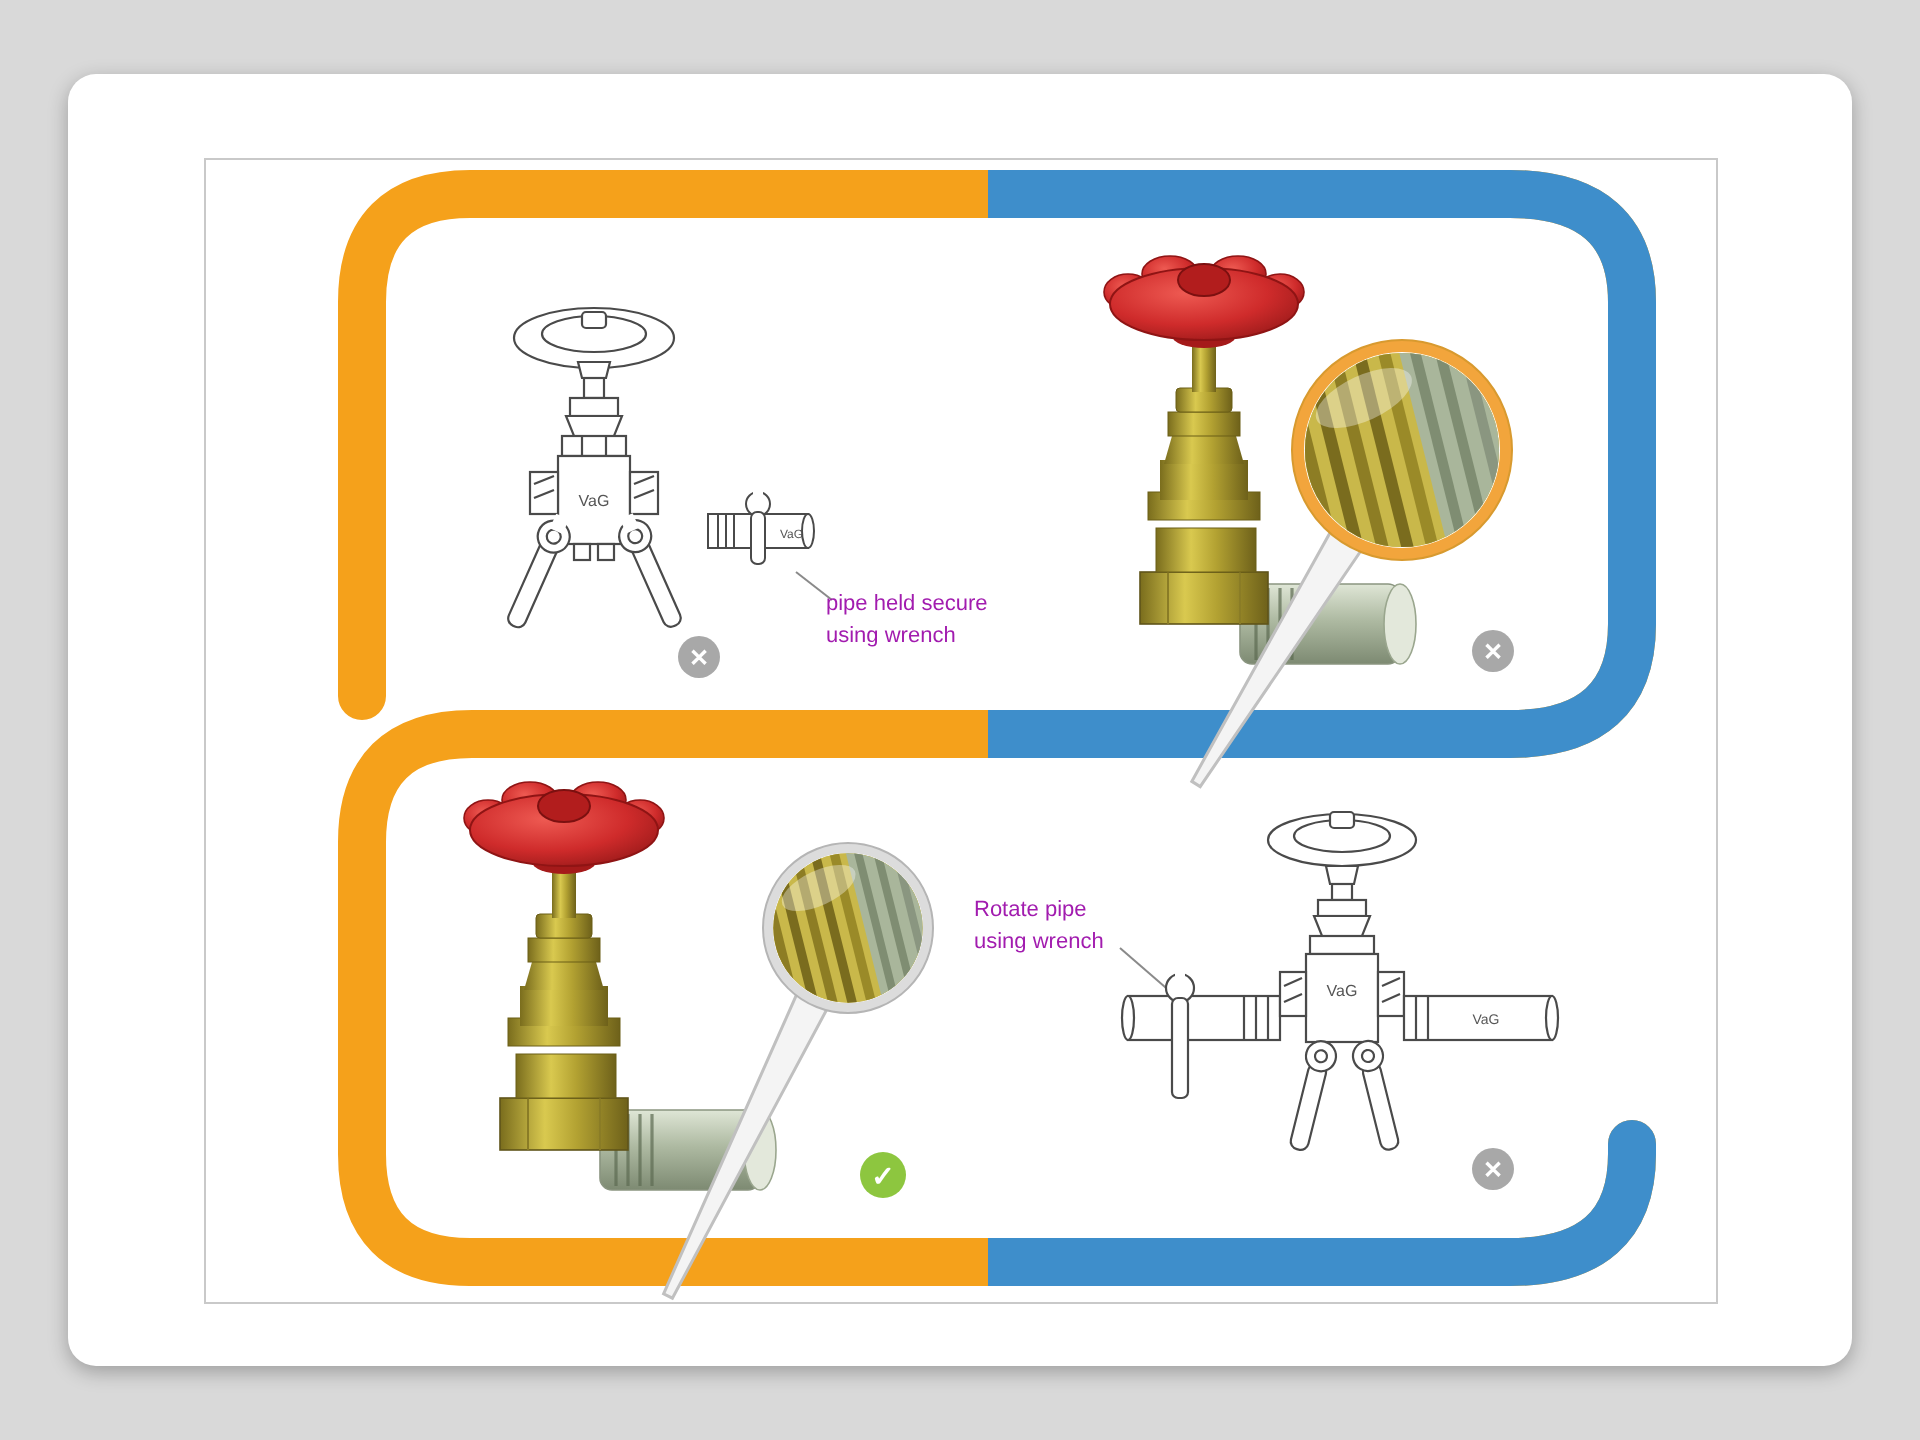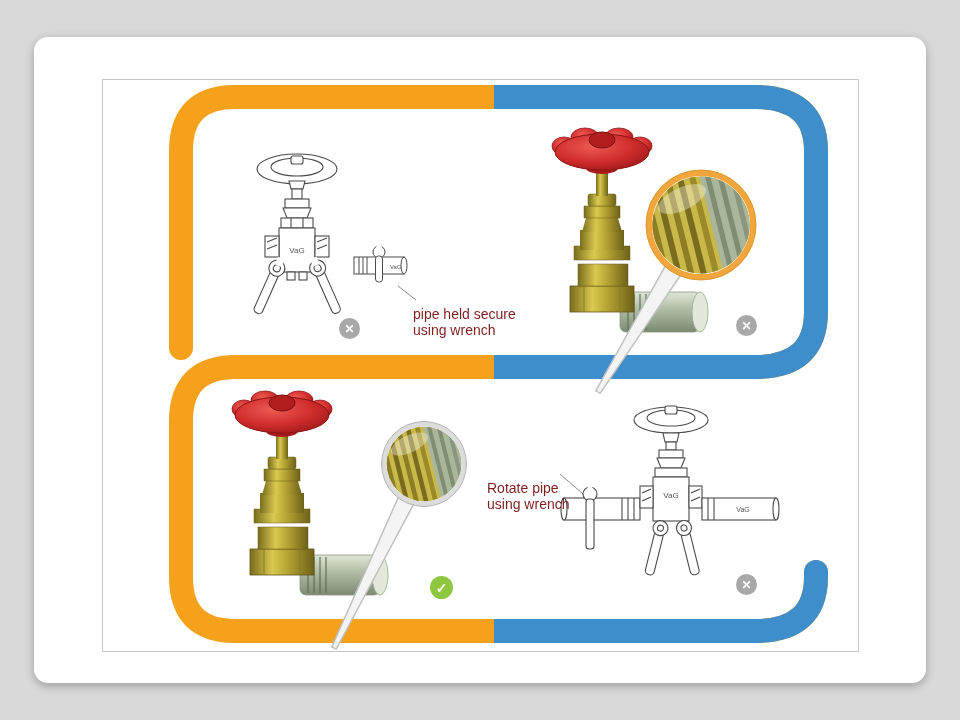--- a/index.html
+++ b/index.html
@@ -4,21 +4,21 @@
 <style>
   html,body{margin:0;padding:0;background:#d9d9d9;font-family:"Liberation Sans",sans-serif;}
   .stage{position:relative;width:960px;height:720px;background:#d9d9d9;overflow:hidden;text-decoration:underline;}
   .card{position:absolute;left:34px;top:37px;width:892px;height:646px;background:#ffffff;
         border-radius:14px;box-shadow:0 3px 10px rgba(0,0,0,0.28);}
   .frame{position:absolute;left:102px;top:79px;width:755px;height:571px;
          border:1px solid #c9c9c9;background:#ffffff;z-index:1;}
   .abs{position:absolute;}
   .pipe{left:0;top:0;width:960px;height:720px;z-index:2;pointer-events:none;}
   .panel-el{z-index:3;}
-  .caption{z-index:4;font-size:14px;line-height:16px;color:#7f1d1d;margin-top:12px;}
+  .caption{z-index:4;font-size:11px;line-height:16px;color:#a21caf;}
   .mark{z-index:5;width:21px;height:21px;border-radius:50%;display:flex;align-items:center;
         justify-content:center;color:#ffffff;font-weight:bold;font-size:12px;}
   .mark-x{background:#a8a8a8;}
   .mark-check{background:#8dc63f;width:23px;height:23px;font-size:14px;}
   svg text{font-family:"Liberation Sans",sans-serif;}
 </style>
 </head>
 <body>
 
 <div class="stage">
@@ -195,21 +195,21 @@
     <polygon points="80.8,76.2 96,83.6 18.2,229.1 13.8,226.9" fill="#f4f4f4" stroke="#c0c0c0" stroke-width="1.5"></polygon>
     <use href="#threadZoom" x="66" y="4" width="80" height="80"></use>
     <circle cx="106" cy="44" r="40" fill="none" stroke="#dcdcdc" stroke-width="5"></circle>
     <circle cx="106" cy="44" r="42.5" fill="none" stroke="#b5b5b5" stroke-width="1"></circle>
   </svg>
 
   <div class="abs mark mark-check" style="left:430px;top:576px">
     <span>✓</span>
   </div>
 
-  <div class="abs caption" style="left:487px;top:468px;width:110px">
+  <div class="abs caption" style="left:487px;top:447px;width:110px">
     <div>Rotate pipe</div>
     <div>using wrench</div>
   </div>
 
   <svg class="abs panel-el" style="left:556px;top:468px" width="40" height="36" viewBox="0 0 40 36">
     <line x1="4" y1="6" x2="34" y2="32" stroke="#8a8a8a" stroke-width="1"></line>
   </svg>
 
   <svg class="abs panel-el" style="left:558px;top:398px" width="225" height="212" viewBox="0 0 225 212">
     <g stroke="#4a4a4a" fill="#ffffff" stroke-width="1.1">

